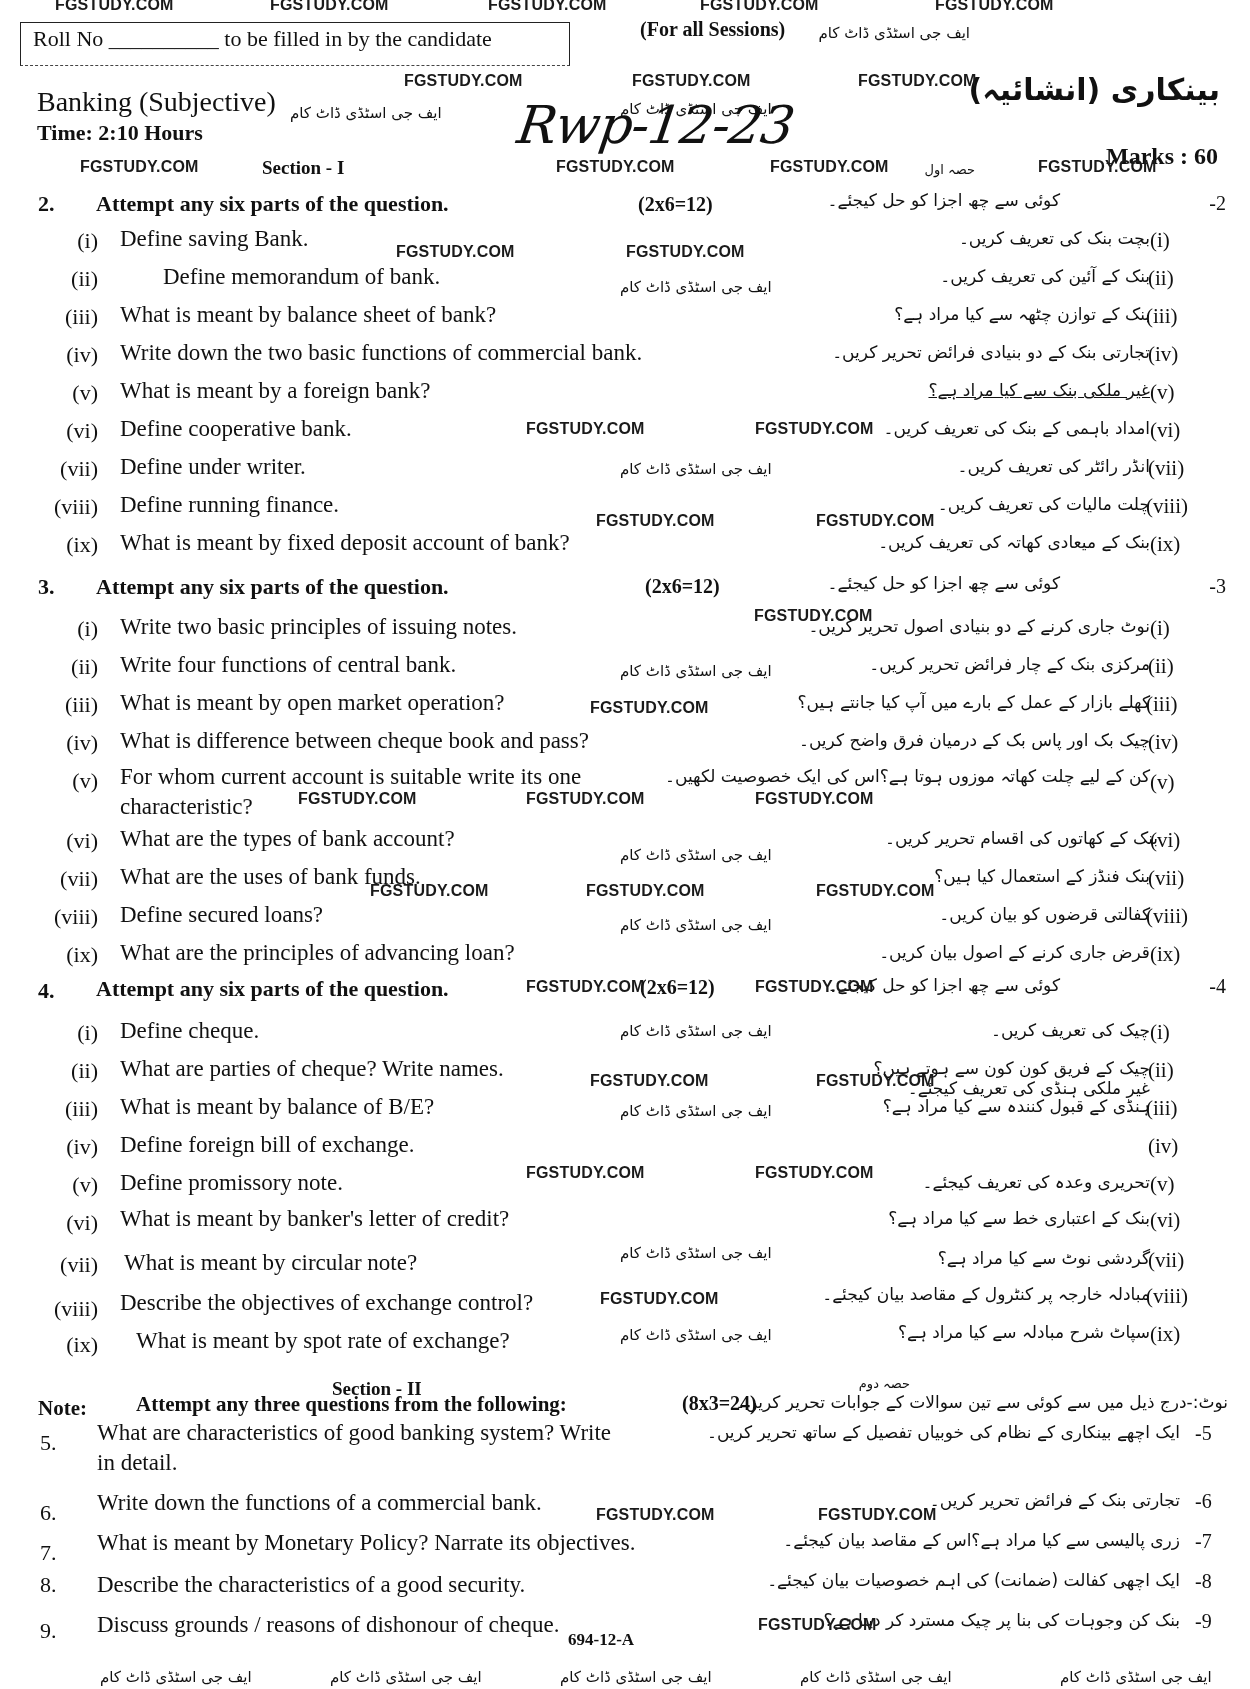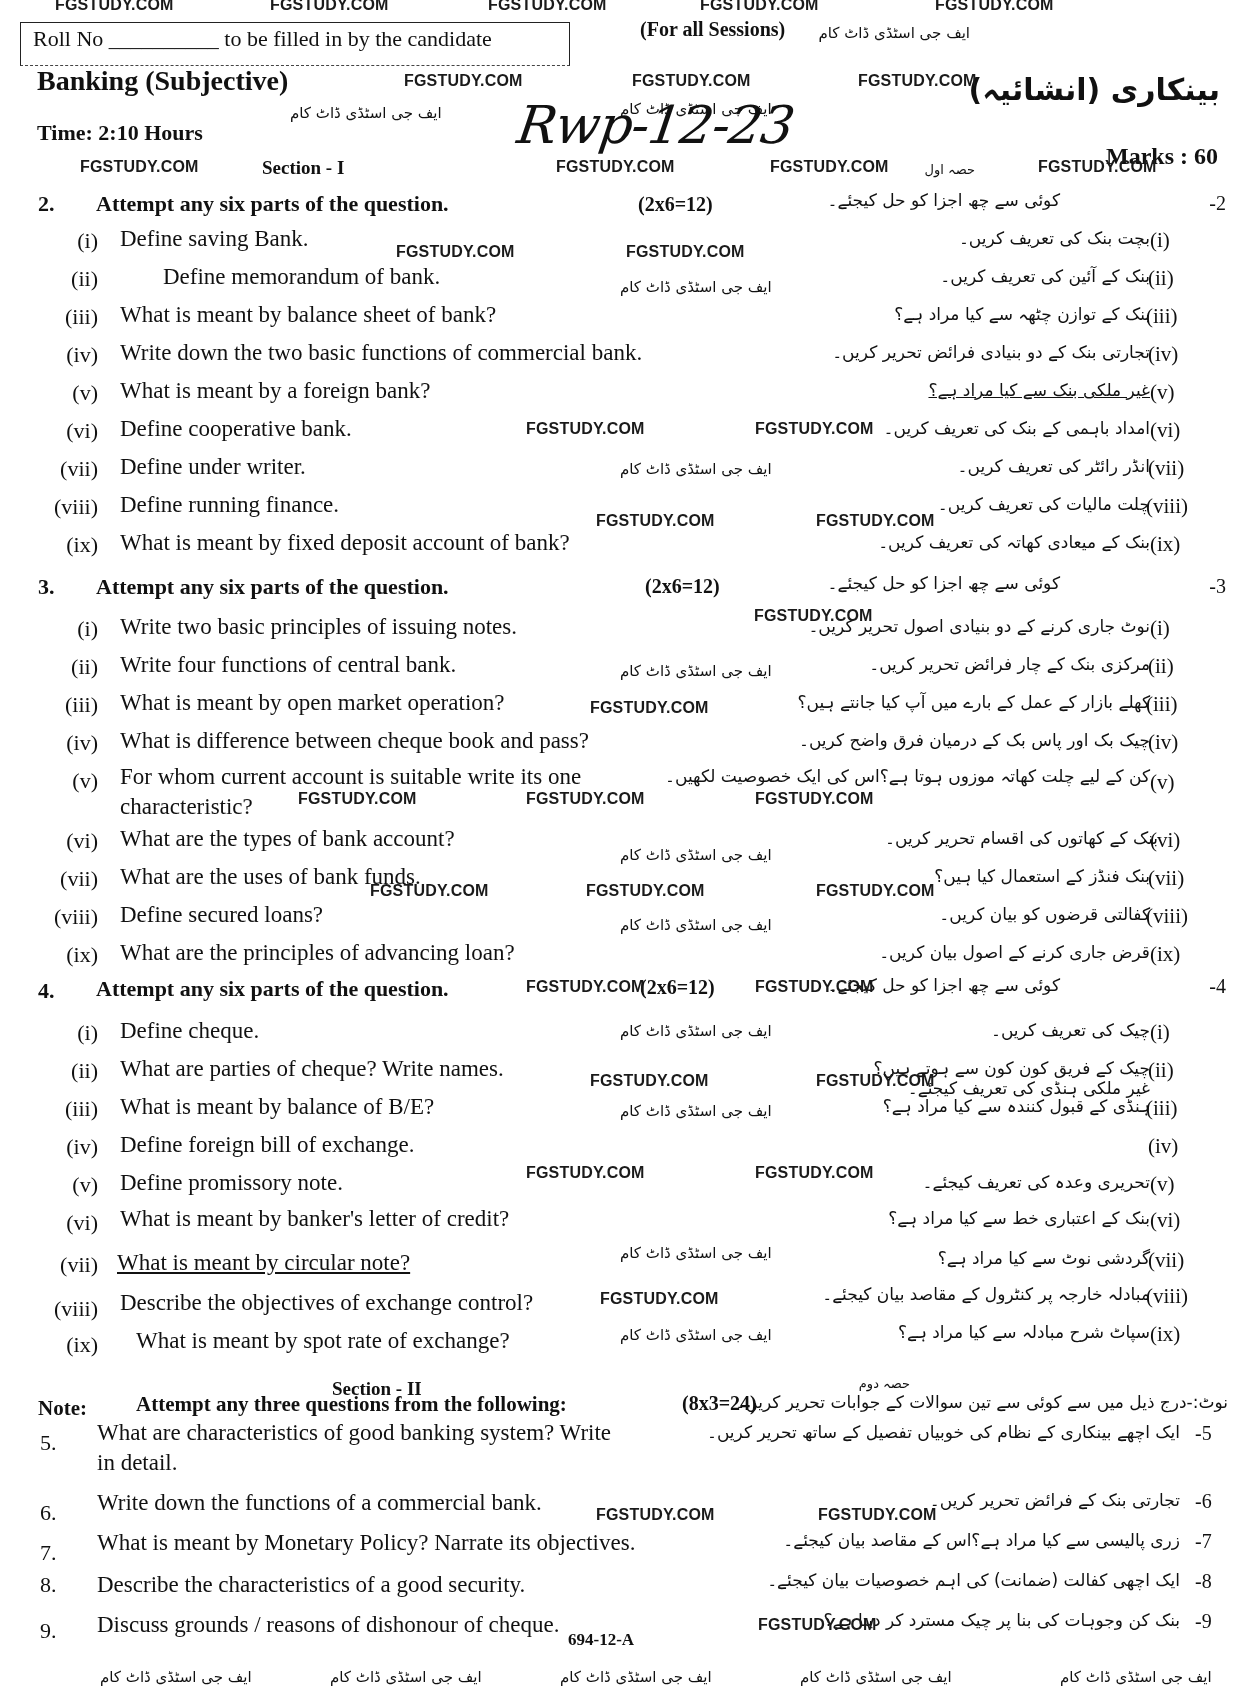--- a/index.html
+++ b/index.html
@@ -3,21 +3,21 @@
 <meta charset="utf-8">
 <style>
   html, body { margin:0; padding:0; background:#ffffff; }
   body { width:1250px; height:1689px; position:relative; overflow:hidden; color:#111; font-family:"Liberation Serif", serif; }
   .abs { position:absolute; white-space:nowrap; }
   .wm { position:absolute; font-family:"Liberation Sans", sans-serif; font-weight:bold; font-size:16px; color:#1a1a1a; letter-spacing:0.2px; }
   .ur { position:absolute; font-family:"DejaVu Sans", sans-serif; font-size:15px; direction:rtl; color:#111; white-space:nowrap; }
   .urq { position:absolute; font-family:"DejaVu Sans", sans-serif; font-size:17px; direction:rtl; color:#111; white-space:nowrap; }
   .roll-box { position:absolute; left:20px; top:22px; width:548px; height:42px; border:1.5px solid #222; border-bottom:1.5px dashed #444; }
   .roll-text { position:absolute; left:12px; top:3px; font-size:22px; }
-  .title { left:37px; top:65px; font-size:28px; font-weight:bold; }
+  .title { left:37px; top:86px; font-size:28px; font-weight:normal; }
   .time { left:37px; top:120px; font-size:22px; font-weight:bold; }
   .marks { right:32px; top:125px; font-size:24px; font-weight:bold;margin-top:18px; }
   .handwriting { left:518px; top:95px; font-family:"DejaVu Serif", serif; font-style:italic; font-size:52px; font-weight:normal; letter-spacing:-1px; transform:skewX(-8deg); }
   .sessions { left:640px; top:18px; font-size:20px; font-weight:bold; }
   .sec-label { font-size:19px; font-weight:bold; }
   .qhead { font-size:22px; font-weight:bold; }
   .marks-tag { font-size:20px; font-weight:bold; }
   .item { font-size:23px; }
   .roman { position:absolute; font-size:22px; text-align:right; width:60px; }
   .roman-r { position:absolute; font-size:21px; }
@@ -221,21 +221,21 @@
   <span class="abs item" style="left:120px;top:1170px;">Define promissory note.</span>
   <span class="urq" style="right:100px;top:1172px;">تحریری وعدہ کی تعریف کیجئے۔</span>
   <span class="roman-r" style="left:1150px;top:1172px;">(v)</span>
 
   <span class="roman" style="left:38px;top:1210px;">(vi)</span>
   <span class="abs item" style="left:120px;top:1206px;">What is meant by banker's letter of credit?</span>
   <span class="urq" style="right:100px;top:1208px;">بنک کے اعتباری خط سے کیا مراد ہے؟</span>
   <span class="roman-r" style="left:1150px;top:1208px;">(vi)</span>
 
   <span class="roman" style="left:38px;top:1252px;">(vii)</span>
-  <span class="abs item" style="left:117px;top:1250px;text-decoration:underline;">What is meant by circular note?</span>
+  <span class="abs item" style="left:124px;top:1250px;">What is meant by circular note?</span>
   <span class="urq" style="right:100px;top:1248px;">گردشی نوٹ سے کیا مراد ہے؟</span>
   <span class="roman-r" style="left:1148px;top:1248px;">(vii)</span>
 
   <span class="roman" style="left:38px;top:1296px;">(viii)</span>
   <span class="abs item" style="left:120px;top:1290px;">Describe the objectives of exchange control?</span>
   <span class="urq" style="right:100px;top:1284px;">مبادلہ خارجہ پر کنٹرول کے مقاصد بیان کیجئے۔</span>
   <span class="roman-r" style="left:1146px;top:1284px;">(viii)</span>
 
   <span class="roman" style="left:38px;top:1332px;">(ix)</span>
   <span class="abs item" style="left:136px;top:1328px;">What is meant by spot rate of exchange?</span>

